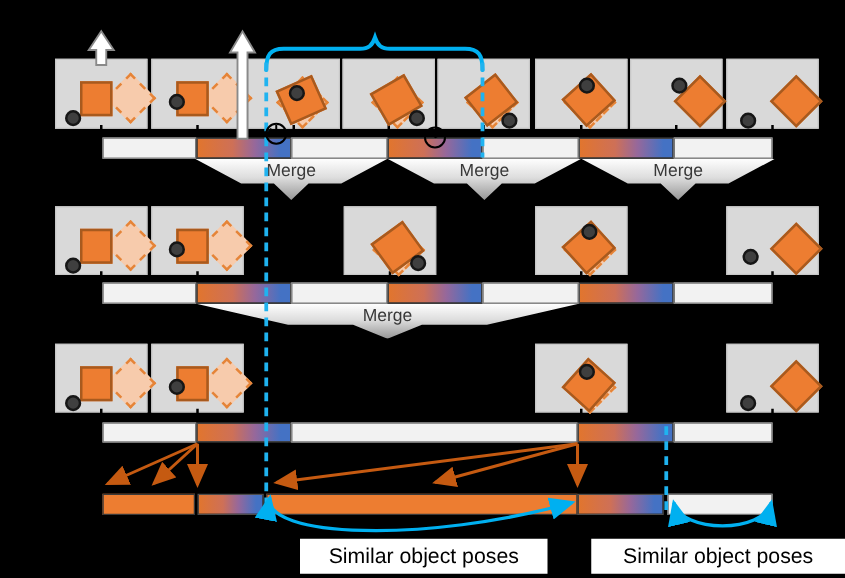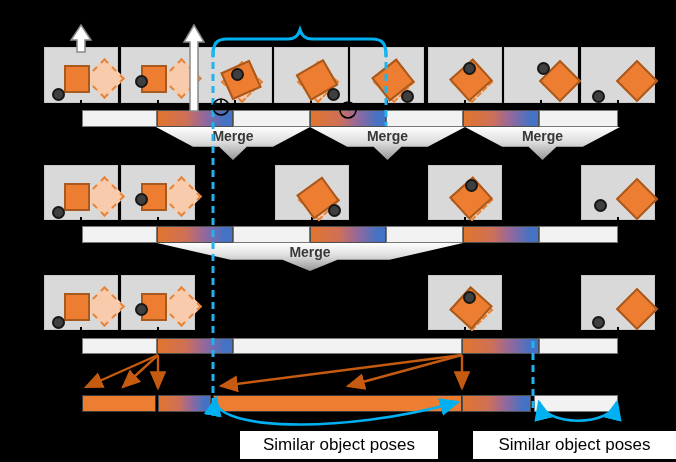--- a/index.html
+++ b/index.html
@@ -1,18 +1,18 @@
 <!DOCTYPE html>
 <html><head>
 <meta charset="utf-8">
 <style>
   html,body{margin:0;padding:0;background:#000;}
   #canvas{position:relative;width:676px;height:462px;background:#000;overflow:hidden;
           font-family:"Liberation Sans",sans-serif;}
-  .layer{position:absolute;inset:0;font-weight:bold;}
+  .layer{position:absolute;inset:0;}
   .kbox{position:absolute;background:#D9D9D9;box-sizing:border-box;border:1px solid #c8c8c8;}
   .tick{position:absolute;width:2px;height:6px;background:#000;left:50%;bottom:-4px;margin-left:-1px;}
   .dot{position:absolute;width:9px;height:9px;border-radius:50%;background:#3F3F3F;border:2px solid #161616;z-index:4;}
   .osq{position:absolute;background:#ED7D31;border:2px solid #A85A1E;z-index:2;}
   .ghost{position:absolute;background:#F7CBAC;border:2px dashed #E58438;transform:rotate(45deg);z-index:1;}
   .odia{position:absolute;background:#ED7D31;border:2px solid #A85A1E;transform:rotate(45deg);z-index:2;}
   .seg{position:absolute;box-sizing:border-box;border:1px solid #4d4d4d;}
   .seg.white{background:#F2F2F2;border-color:#777;}
   .seg.grad{background:linear-gradient(90deg,#E1752E 0%,#CE7057 38%,#96689B 62%,#4472C4 90%);}
   .seg.orange{background:#ED7D31;border-color:#3a3a3a;}

